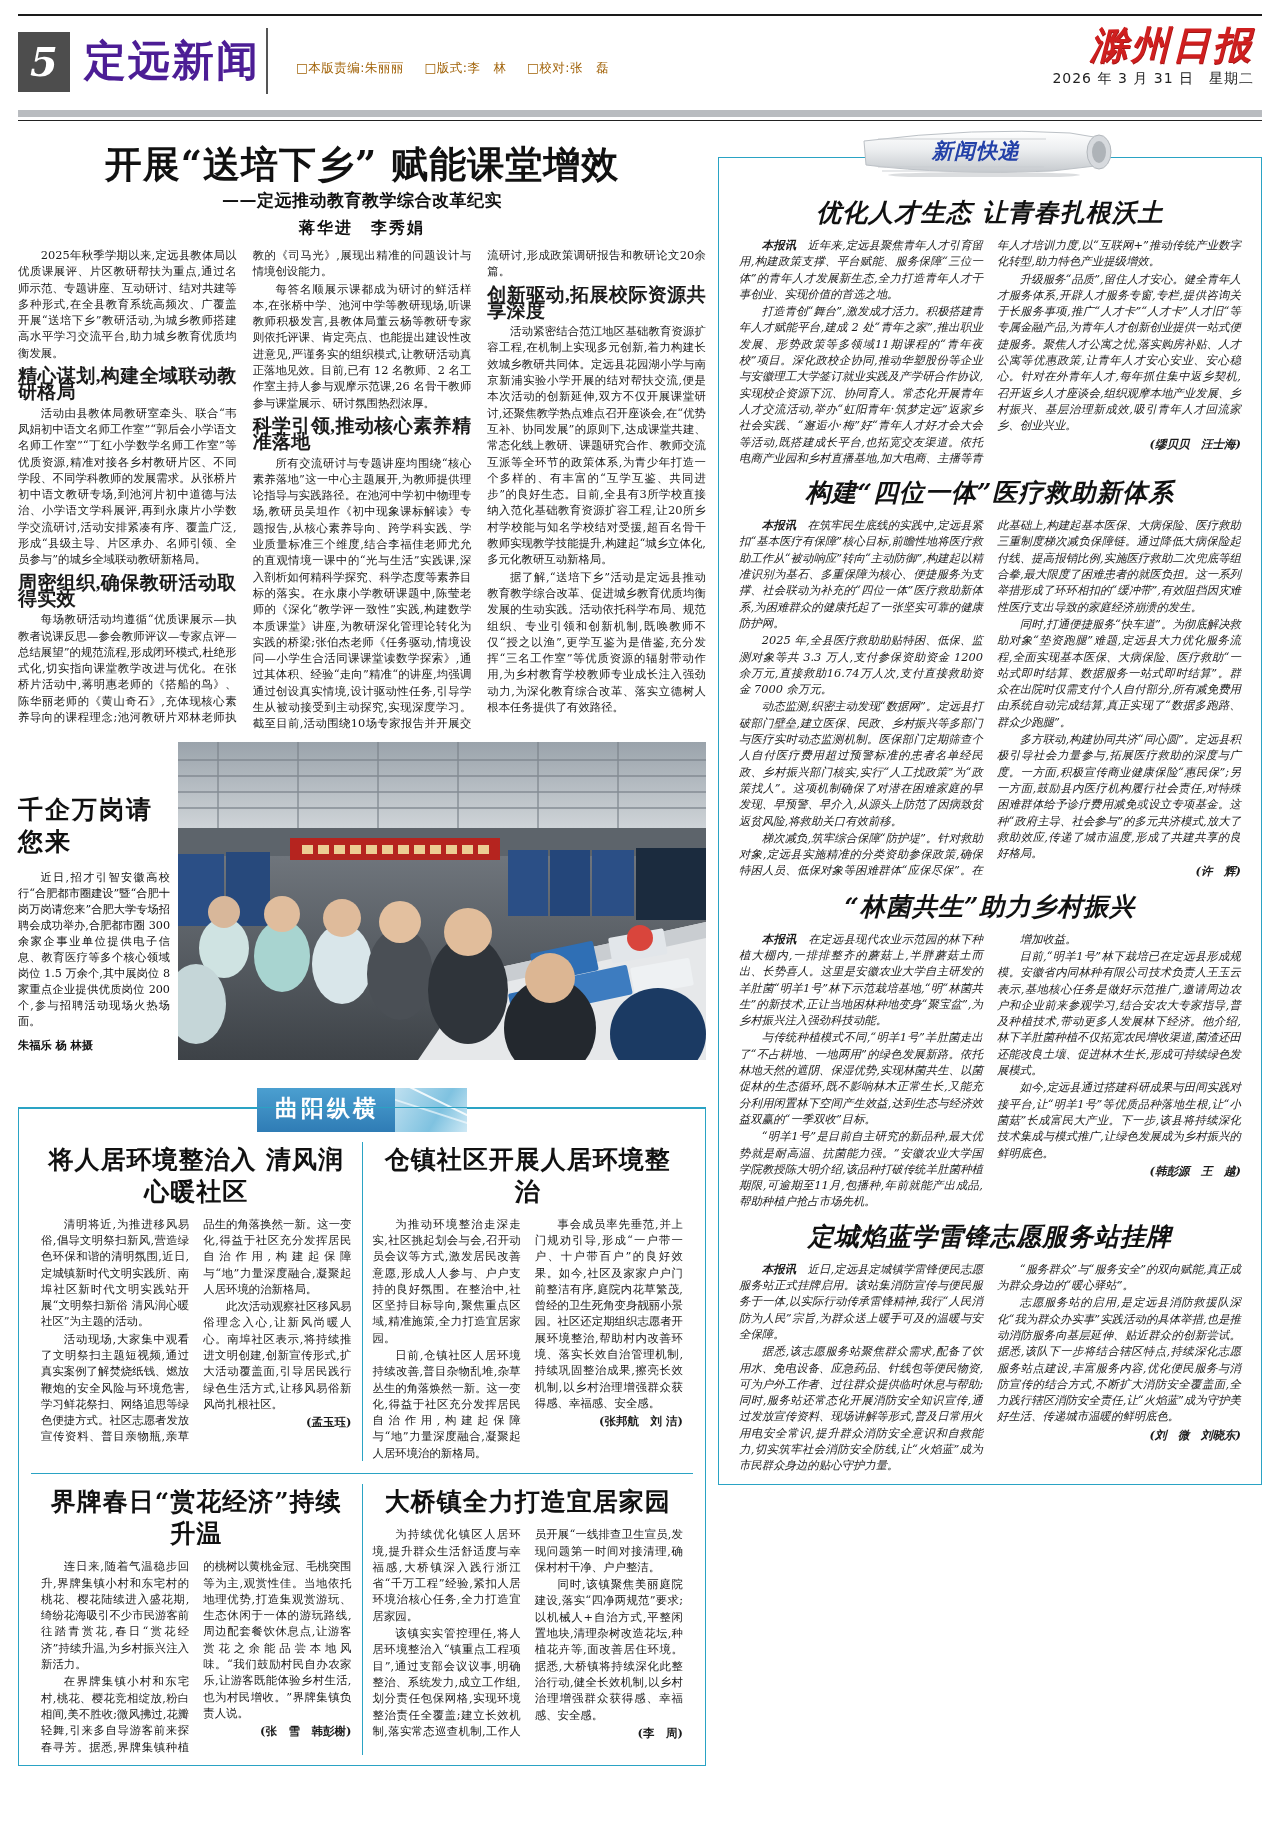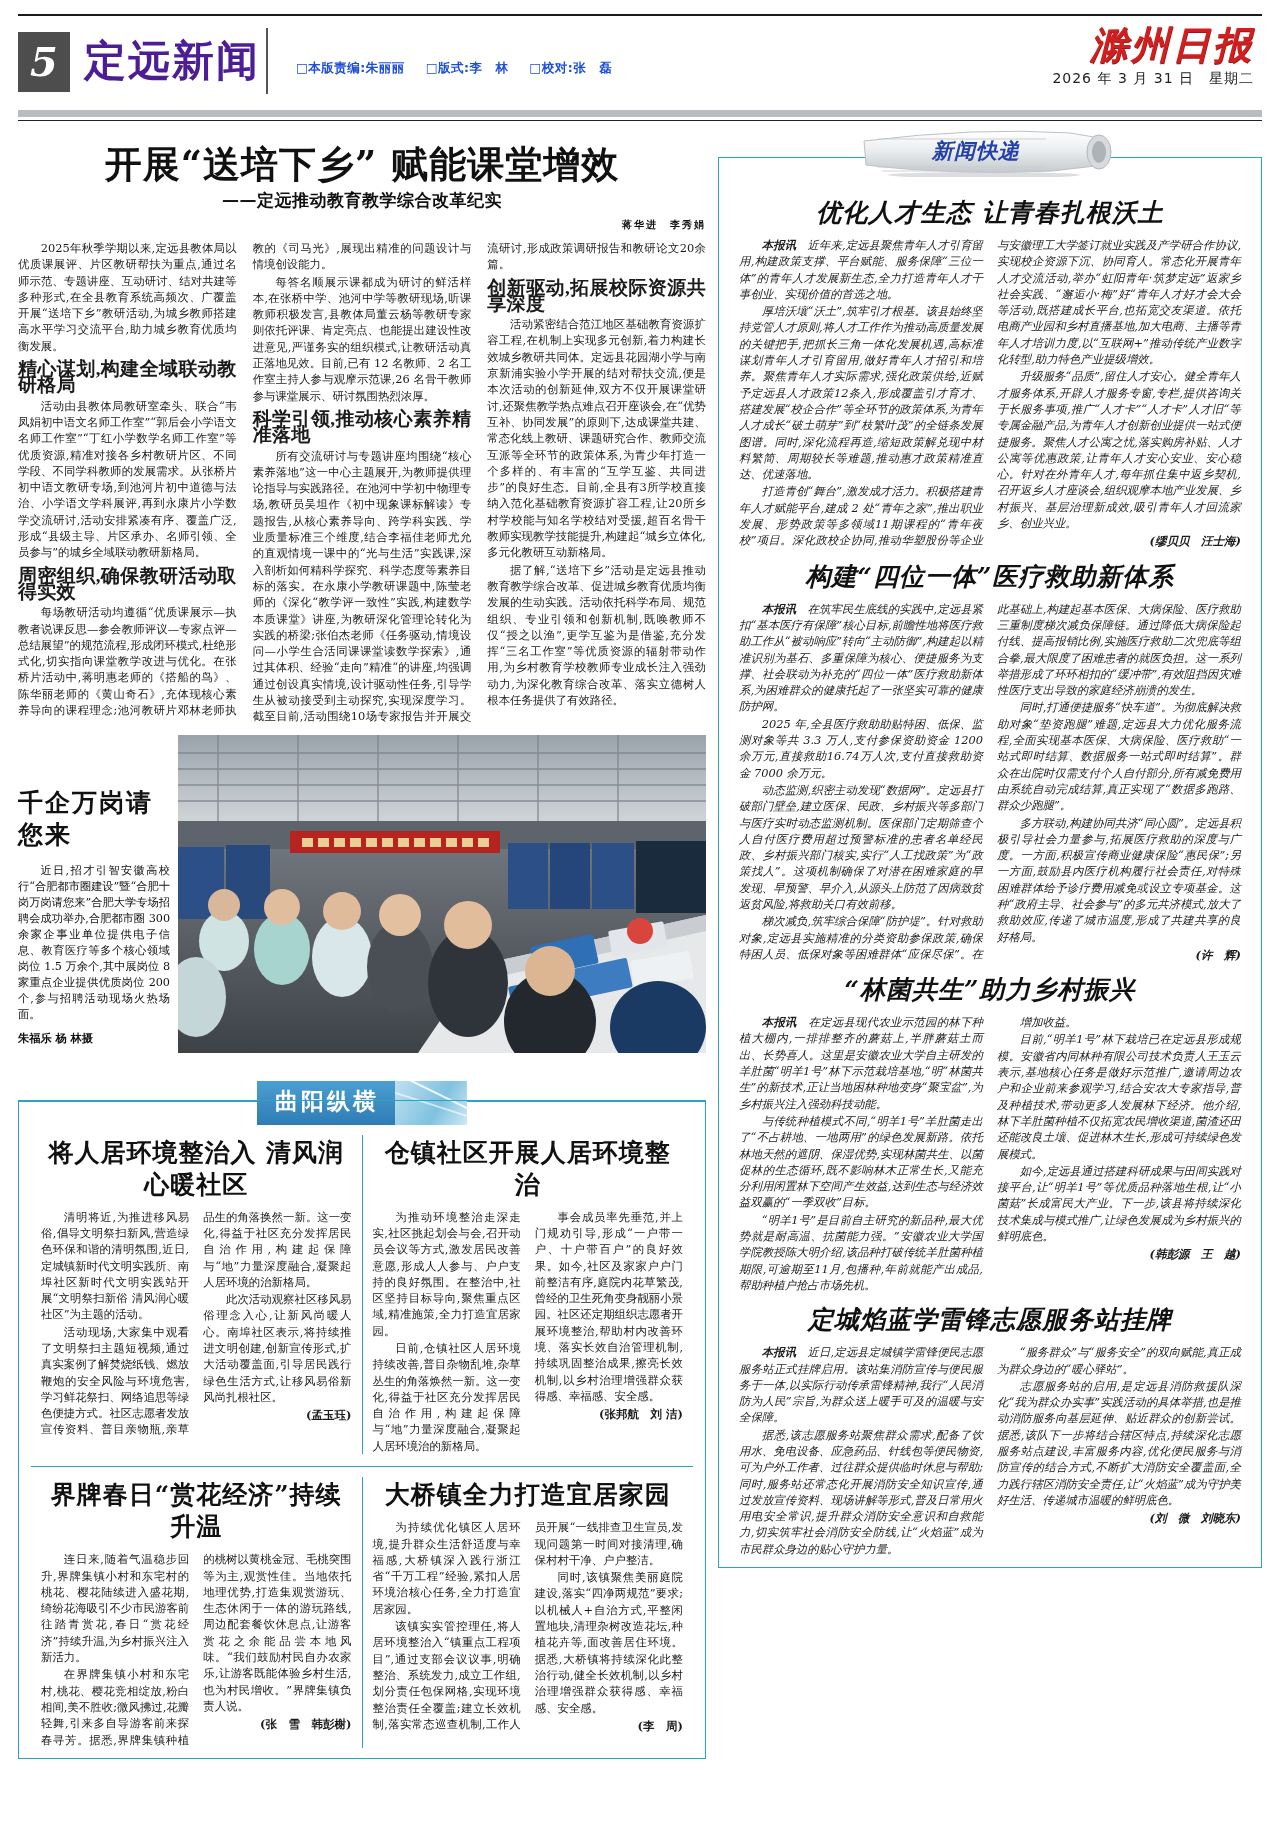--- a/index.html
+++ b/index.html
@@ -9,41 +9,41 @@
 
   
   .masthead{position:relative;height:92px;border-top:2px solid #1a1a1a;margin-top:14px;}
   .page-num{position:absolute;left:0;top:16px;width:52px;height:60px;background:#4d4d4d;
             color:#fff;font-family:"DejaVu Serif","Liberation Serif",serif;font-style:italic;
             font-weight:700;font-size:40px;line-height:60px;text-align:center;}
   .section-title{position:absolute;left:66px;top:14px;font-size:42px;font-weight:700;
                  letter-spacing:2px;font-family:"DejaVu Serif","Liberation Serif",serif;
                  color:#4c1d95;line-height:62px;}
   .vrule{position:absolute;left:248px;top:12px;width:2px;height:66px;background:#555;}
-  .credits{position:absolute;left:278px;top:44px;font-size:12.5px;font-weight:700;color:#1d4ed8;
+  .credits{position:absolute;left:278px;top:44px;font-size:12.5px;font-weight:400;color:#a16207;
            letter-spacing:.5px;}
   .credits span{margin-right:16px;}
   .paper-name{position:absolute;right:8px;top:6px;text-align:right;}
   .paper-name .pn{font-size:38px;font-weight:700;color:#cf1f1f;letter-spacing:3px;
                   font-family:"DejaVu Serif","Liberation Serif",serif;font-style:italic;
                   line-height:46px;text-shadow:0.5px 0.5px 0 #a41414;}
   .paper-name .pd{font-size:14px;color:#222;margin-top:2px;letter-spacing:1px;}
   .grayband{height:7px;background:#b9bcc0;margin-top:2px;}
   .thin-rule{height:1px;background:#222;margin-top:3px;}
 
   
   .body-wrap{position:relative;margin-top:8px;}
   .left-zone{position:absolute;left:0;top:0;width:688px;}
   .right-zone{position:absolute;left:700px;top:0;width:544px;}
 
   h1.lead{font-size:37px;font-weight:700;text-align:center;letter-spacing:1px;line-height:46px;
           margin:12px 0 2px;font-family:"DejaVu Serif","Liberation Serif",serif;}
   .sublead{font-size:17px;text-align:center;font-weight:700;margin:0 0 6px;letter-spacing:.5px;
            font-family:"DejaVu Serif","Liberation Serif",serif;}
-  .byline-c{text-align:right;font-size:10px;font-weight:700;margin-bottom:8px;letter-spacing:2px;}
+  .byline-c{text-align:center;font-size:16px;font-weight:700;margin-bottom:8px;letter-spacing:2px;}
 
   .cols3{column-count:3;column-gap:16px;text-align:justify;}
   .cols2{column-count:2;column-gap:14px;text-align:justify;}
   .bodytext{font-size:11.4px;line-height:16.3px;color:#1b1b1b;
             font-family:"DejaVu Serif","Liberation Serif",serif;}
   .bodytext p{margin:0 0 1px;text-indent:2em;}
   .subhead{font-size:19px;font-weight:700;margin:7px 0 4px;text-indent:0;letter-spacing:.3px;
            font-family:Liberation Serif, serif;}
   .end-sign{text-align:right;font-weight:700;font-size:11.5px;margin-top:2px;}
 
@@ -298,21 +298,20 @@
           <text x="120" y="33" text-anchor="middle" font-size="21" font-weight="700" font-family="DejaVu Serif, Liberation Serif, serif" fill="#2341a8" font-style="italic" letter-spacing="1">新闻快递</text>
           <ellipse cx="128" cy="50" rx="96" ry="3" fill="#b8bcc0" opacity=".5"></ellipse>
         </svg>
       </div>
 
       <div class="kx-box">
 
         <h2 class="kx-h">优化人才生态 让青春扎根沃土</h2>
         <div class="cols2 bodytext">
           <p><span class="tag">本报讯</span>　<span>近年来,定远县聚焦青年人才引育留用,构建政策支撑、平台赋能、服务保障“三位一体”的青年人才发展新生态,全力打造青年人才干事创业、实现价值的首选之地。</span></p>
-          <p>厚培沃壤“沃土”,筑牢引才根基。该县始终坚持党管人才原则,将人才工作作为推动高质量发展的关键把手,把抓长三角一体化发展机遇,高标准谋划青年人才引育留用,做好青年人才招引和培养。聚焦青年人才实际需求,强化政策供给,近赋予定远县人才政策12条入,形成覆盖引才育才、搭建发展“校企合作”等全环节的政策体系,为青年人才成长“破土萌芽”到“枝繁叶茂”的全链条发展图谱。同时,深化流程再造,缩短政策解兑现中材料繁简、周期较长等难题,推动惠才政策精准直达、优速落地。</p>
           <p>打造青创“舞台”,激发成才活力。积极搭建青年人才赋能平台,建成 2 处“青年之家”,推出职业发展、形势政策等多领域11期课程的“青年夜校”项目。深化政校企协同,推动华塑股份等企业与安徽理工大学签订就业实践及产学研合作协议,实现校企资源下沉、协同育人。常态化开展青年人才交流活动,举办“虹阳青年·筑梦定远”返家乡社会实践、“邂逅小·梅”好“青年人才好才会大会等活动,既搭建成长平台,也拓宽交友渠道。依托电商产业园和乡村直播基地,加大电商、主播等青年人才培训力度,以“互联网+”推动传统产业数字化转型,助力特色产业提级增效。</p>
           <p>升级服务“品质”,留住人才安心。健全青年人才服务体系,开辟人才服务专窗,专栏,提供咨询关于长服务事项,推广“人才卡”“人才卡”人才旧“等专属金融产品,为青年人才创新创业提供一站式便捷服务。聚焦人才公寓之忧,落实购房补贴、人才公寓等优惠政策,让青年人才安心安业、安心稳心。针对在外青年人才,每年抓住集中返乡契机,召开返乡人才座谈会,组织观摩本地产业发展、乡村振兴、基层治理新成效,吸引青年人才回流家乡、创业兴业。</p>
           <div class="end-sign">(缪贝贝　汪士海)</div>
         </div>
 
         <h2 class="kx-h">构建“四位一体”医疗救助新体系</h2>
         <div class="cols2 bodytext">
           <p><span class="tag">本报讯</span>　<span>在筑牢民生底线的实践中,定远县紧扣“基本医疗有保障”核心目标,前瞻性地将医疗救助工作从“被动响应”转向“主动防御”,构建起以精准识别为基石、多重保障为核心、便捷服务为支撑、社会联动为补充的“四位一体”医疗救助新体系,为困难群众的健康托起了一张坚实可靠的健康防护网。</span></p>
           <p>2025 年,全县医疗救助助贴特困、低保、监测对象等共 3.3 万人,支付参保资助资金 1200 余万元,直接救助16.74万人次,支付直接救助资金 7000 余万元。</p>
           <p>动态监测,织密主动发现“数据网”。定远县打破部门壁垒,建立医保、民政、乡村振兴等多部门与医疗实时动态监测机制。医保部门定期筛查个人自付医疗费用超过预警标准的患者名单经民政、乡村振兴部门核实,实行“人工找政策”为“政策找人”。这项机制确保了对潜在困难家庭的早发现、早预警、早介入,从源头上防范了因病致贫返贫风险,将救助关口有效前移。</p>

